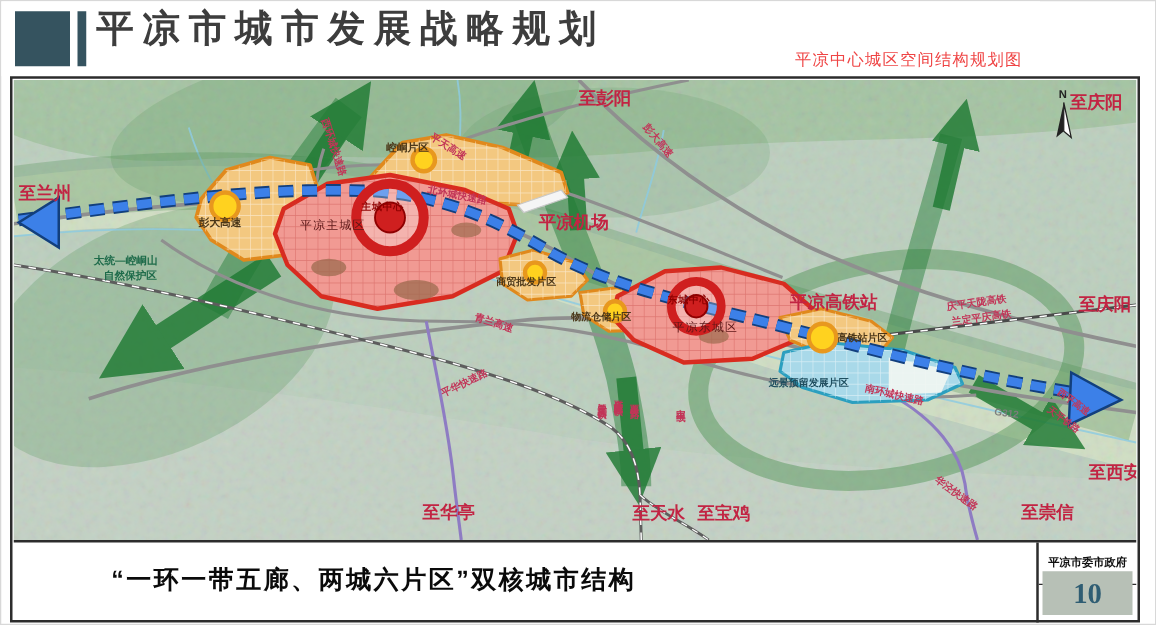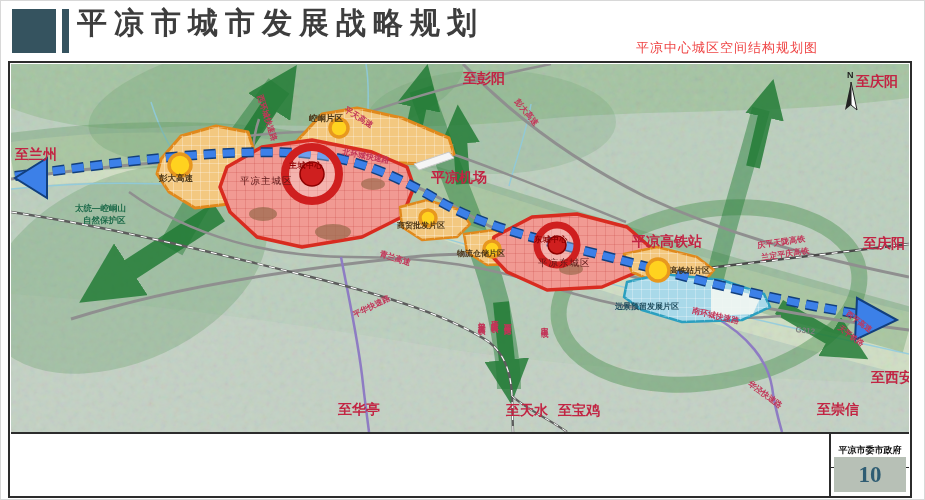--- a/index.html
+++ b/index.html
@@ -250,20 +250,21 @@
       <div class="lb dir" style="left:327px;top:338px">至华亭</div>
       <div class="lb rd vert" style="left:466px;top:252px">兰定平庆高铁</div>
       <div class="lb rd vert" style="left:479px;top:250px">庆平天陇高铁</div>
       <div class="lb rd vert" style="left:492px;top:254px">西平铁路</div>
       <div class="lb rd vert" style="left:529px;top:257px">宝中二线</div>
       <div class="lb dir" style="left:495px;top:339px">至天水</div>
       <div class="lb dir" style="left:547px;top:339px">至宝鸡</div>
     </div>
 
     <div class="ftr">
+      <div class="ftr-caption">“一环一带五廊、两城六片区”双核城市结构</div>
       <div class="ftr-right">
         <div class="ftr-agency">平凉市委市政府</div>
         <div class="ftr-num">10</div>
       </div>
     </div>
 
   </div>
 </div>
 
 </body></html>

